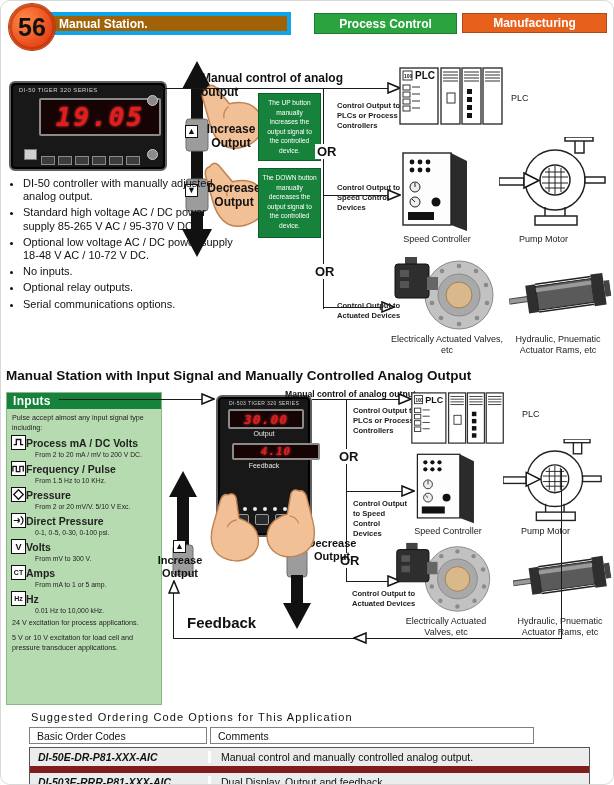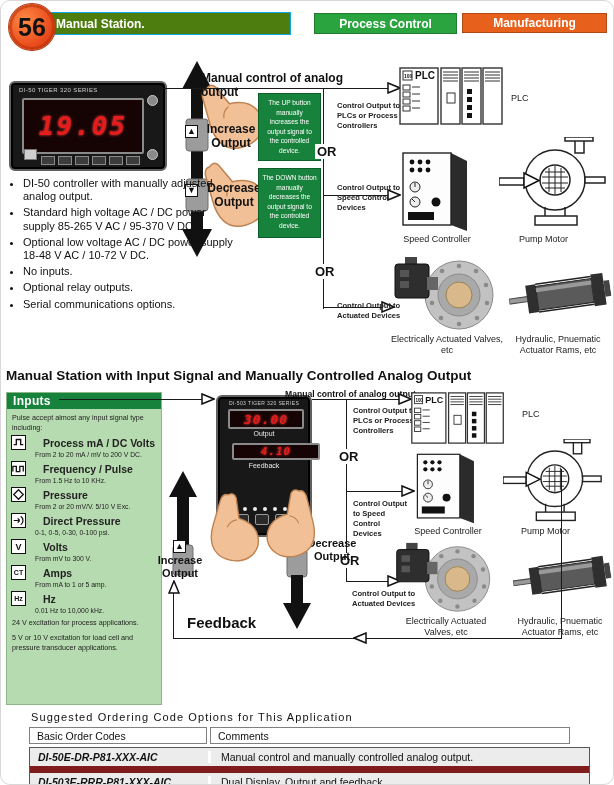--- a/index.html
+++ b/index.html
@@ -27,30 +27,30 @@
             display:flex;align-items:center;justify-content:center;
             font-size:9px;line-height:1;color:#111;box-sizing:border-box;}
   .updown-label{font-size:12px;font-weight:bold;color:#111;line-height:1.15;text-align:center;}
   .bullets{margin:0;padding-left:14px;font-size:11px;line-height:1.2;color:#111;}
   .bullets li{margin-bottom:3px;}
   .inputs{background:#b7dbb0;border:1px solid #8cb888;box-sizing:border-box;}
   .inputs-header{background:#17823b;color:#fff;font-weight:bold;font-size:12px;
                  padding:1px 6px;letter-spacing:.3px;}
   .in-intro{font-size:7.2px;color:#1c1c1c;margin:4px 5px 1px 5px;line-height:1.35;}
   .in-item{margin:3px 4px 0 4px;}
-  .in-row{display:flex;align-items:center;gap:17px;}
+  .in-row{display:flex;align-items:center;gap:0;}
   .in-icon{width:15px;height:15px;background:#fff;border:1.6px solid #111;flex:none;
            display:flex;align-items:center;justify-content:center;box-sizing:border-box;
            font-size:7px;font-weight:bold;color:#111;}
   .in-label{font-size:10.5px;font-weight:bold;color:#222;white-space:nowrap;}
   .in-detail{font-size:6.8px;color:#1c1c1c;margin:1px 0 0 24px;}
   .in-note{font-size:7.2px;color:#1c1c1c;margin:4px 5px 0 5px;line-height:1.4;}
-  .hdr-bar{background:#4d7c0f;color:#fff;font-weight:bold;font-size:12px;
+  .hdr-bar{background:#a16207;color:#fff;font-weight:bold;font-size:12px;
            display:flex;align-items:center;padding-left:26px;box-sizing:border-box;
-           border:1px solid #0ea5e9;}
+           border:4px solid #0ea5e9;}
   .hdr-btn{color:#fff;font-weight:bold;font-size:12px;display:flex;align-items:center;
            justify-content:center;box-sizing:border-box;border:1px solid rgba(0,0,0,.25);}
   .page-num{border-radius:50%;background:radial-gradient(circle at 35% 35%,#ff8a45,#e8481a 65%,#c93207);
             display:flex;align-items:center;justify-content:center;
             font-size:25px;font-weight:bold;color:#111;
             box-shadow:0 0 0 1px #b33c10, inset 0 0 0 3px rgba(180,50,10,.55);}
   .tbl-title{font-size:11px;color:#111;letter-spacing:1.1px;}
   .tbl-hcell{border:1px solid #808080;background:#fff;font-size:10.5px;color:#111;
              display:flex;align-items:center;padding-left:7px;box-sizing:border-box;}
   .tbl-block{border:1.5px solid #555;background:#ececec;box-sizing:border-box;}
@@ -81,21 +81,21 @@
   <div class="abs hdr-btn" style="left:313px;top:12px;width:143px;height:21px;background:#2aa43f">
     <span>Process Control</span>
   </div>
   <div class="abs hdr-btn" style="left:461px;top:12px;width:145px;height:20px;background:#e8611c">
     <span>Manufacturing</span>
   </div>
 
 
   <div class="abs device" style="left:8px;top:80px;width:158px;height:90px">
     <div class="dev-label abs" style="left:8px;top:4px">DI-50 TIGER 320 SERIES</div>
-    <div class="led-win abs" style="left:11px;top:15px;width:122px;height:56px">
+    <div class="led-win abs" style="left:28px;top:15px;width:122px;height:38px">
       <span class="led" style="font-size:26px">19.05</span>
     </div>
     <div class="abs" style="left:30px;top:68px">
       <span class="ind"></span><span class="ind"></span><span class="ind"></span><span class="ind"></span><span class="ind"></span><span class="ind"></span>
     </div>
     <div class="abs" style="left:13px;top:66px;width:11px;height:9px;background:#cfcfcf;border:1px solid #777"></div>
     <div class="abs" style="right:7px;top:12px;width:9px;height:9px;border-radius:50%;background:#8a8a8a;border:1px solid #c9c9c9"></div>
     <div class="abs" style="right:7px;bottom:9px;width:9px;height:9px;border-radius:50%;background:#8a8a8a;border:1px solid #c9c9c9"></div>
   </div>
 
@@ -537,21 +537,21 @@
     <polygon points="1,1 13,6 1,11" fill="#fff" stroke="#111" stroke-width="1.5"></polygon>
     </svg>
   <div class="abs vline" style="left:172px;top:592px;height:46px"></div>
   <svg class="abs" style="left:166px;top:580px;transform:rotate(-90deg)" width="14" height="12" viewBox="0 0 14 12">
     <polygon points="1,1 13,6 1,11" fill="#fff" stroke="#111" stroke-width="1.5"></polygon>
     </svg>
 
   <div class="abs tbl-title" style="left:30px;top:710px">Suggested Ordering Code Options for This Application</div>
 
   <div class="abs tbl-hcell" style="left:28px;top:726px;width:178px;height:17px">Basic Order Codes</div>
-  <div class="abs tbl-hcell" style="left:209px;top:726px;width:360px;height:17px">Comments</div>
+  <div class="abs tbl-hcell" style="left:209px;top:726px;width:324px;height:17px">Comments</div>
 
   <div class="abs tbl-block" style="left:28px;top:746px;width:561px;height:38px">
     <div class="tbl-row" style="border-bottom:7px solid #7f1d1d">
       <div class="tbl-code">DI-50E-DR-P81-XXX-AIC</div>
       <div class="tbl-comment">Manual control and manually controlled analog output.</div>
     </div>
     <div class="tbl-row">
       <div class="tbl-code">DI-503E-RRR-P81-XXX-AIC</div>
       <div class="tbl-comment">Dual Display. Output and feedback.</div>
     </div>

